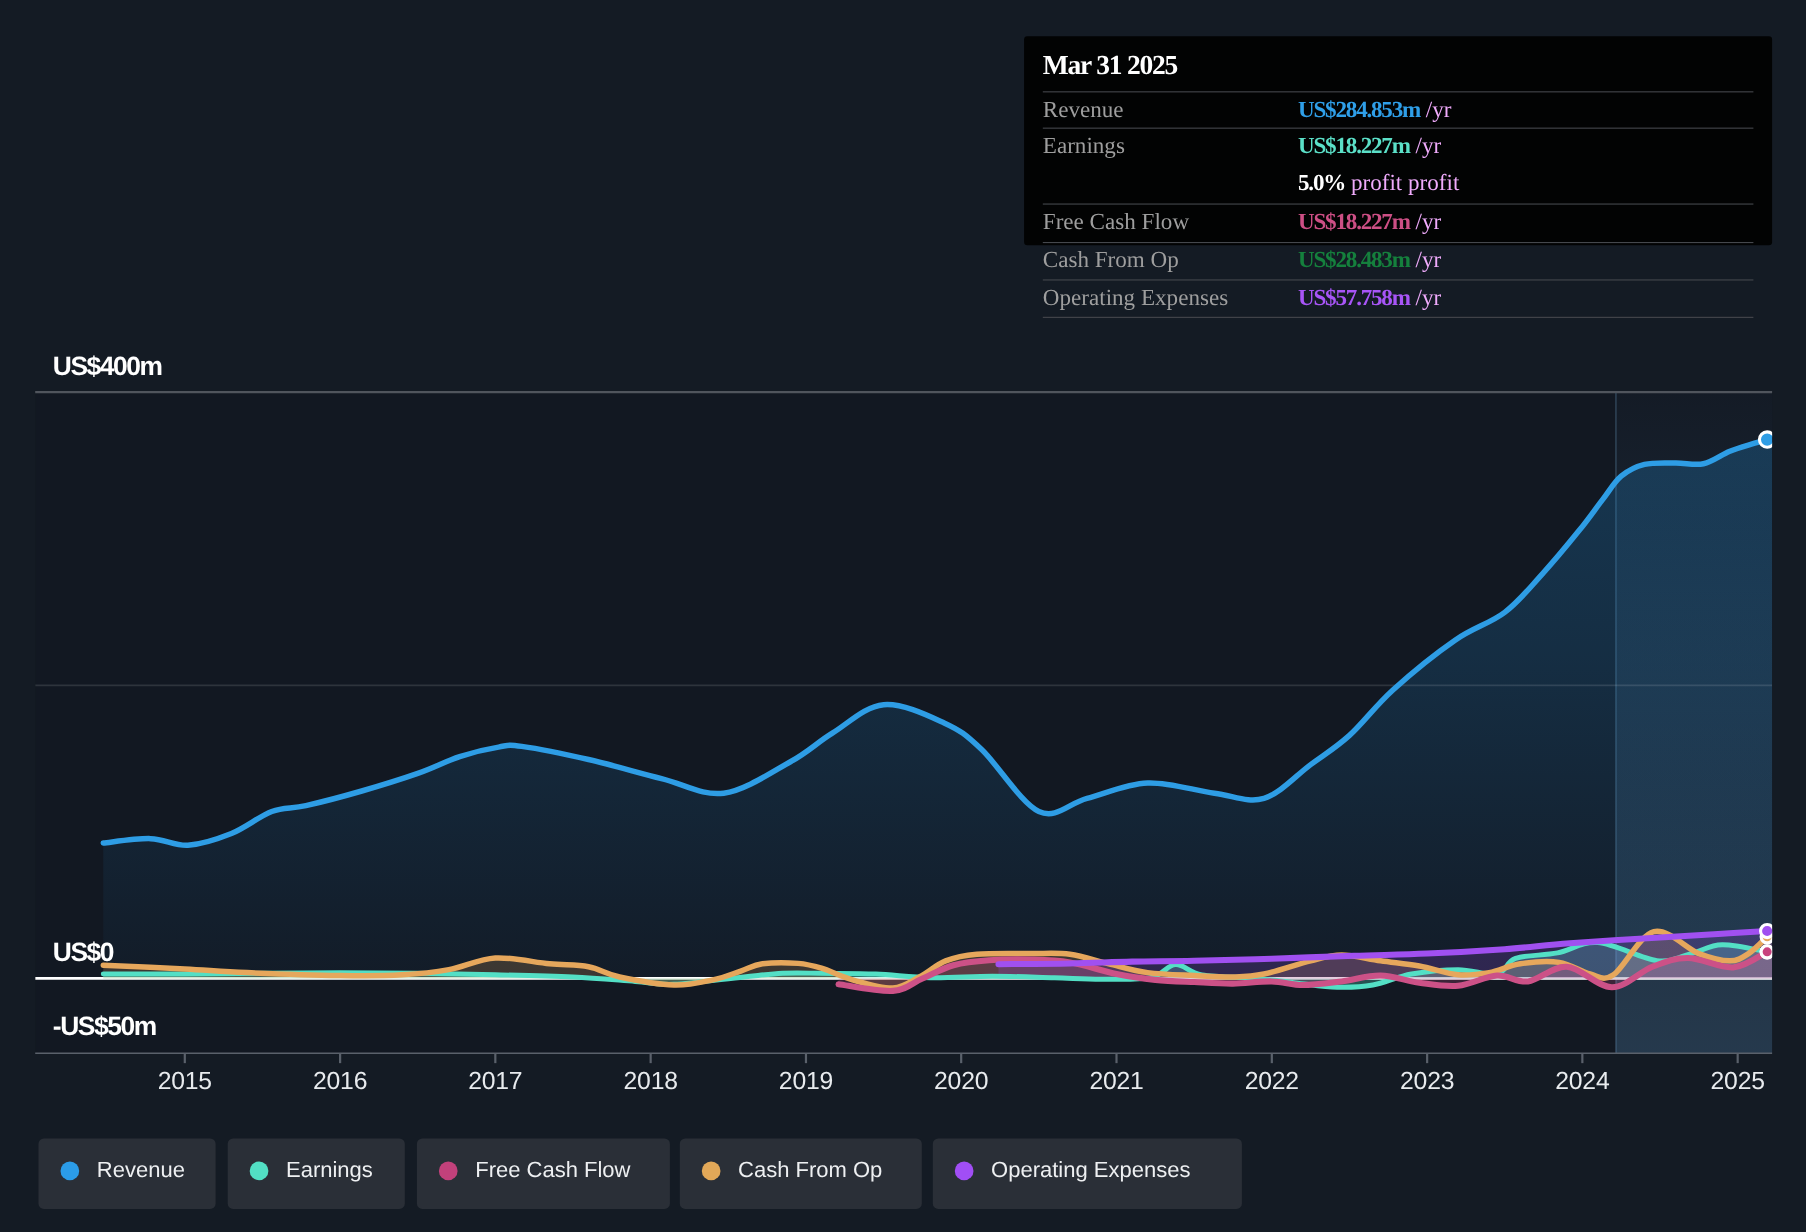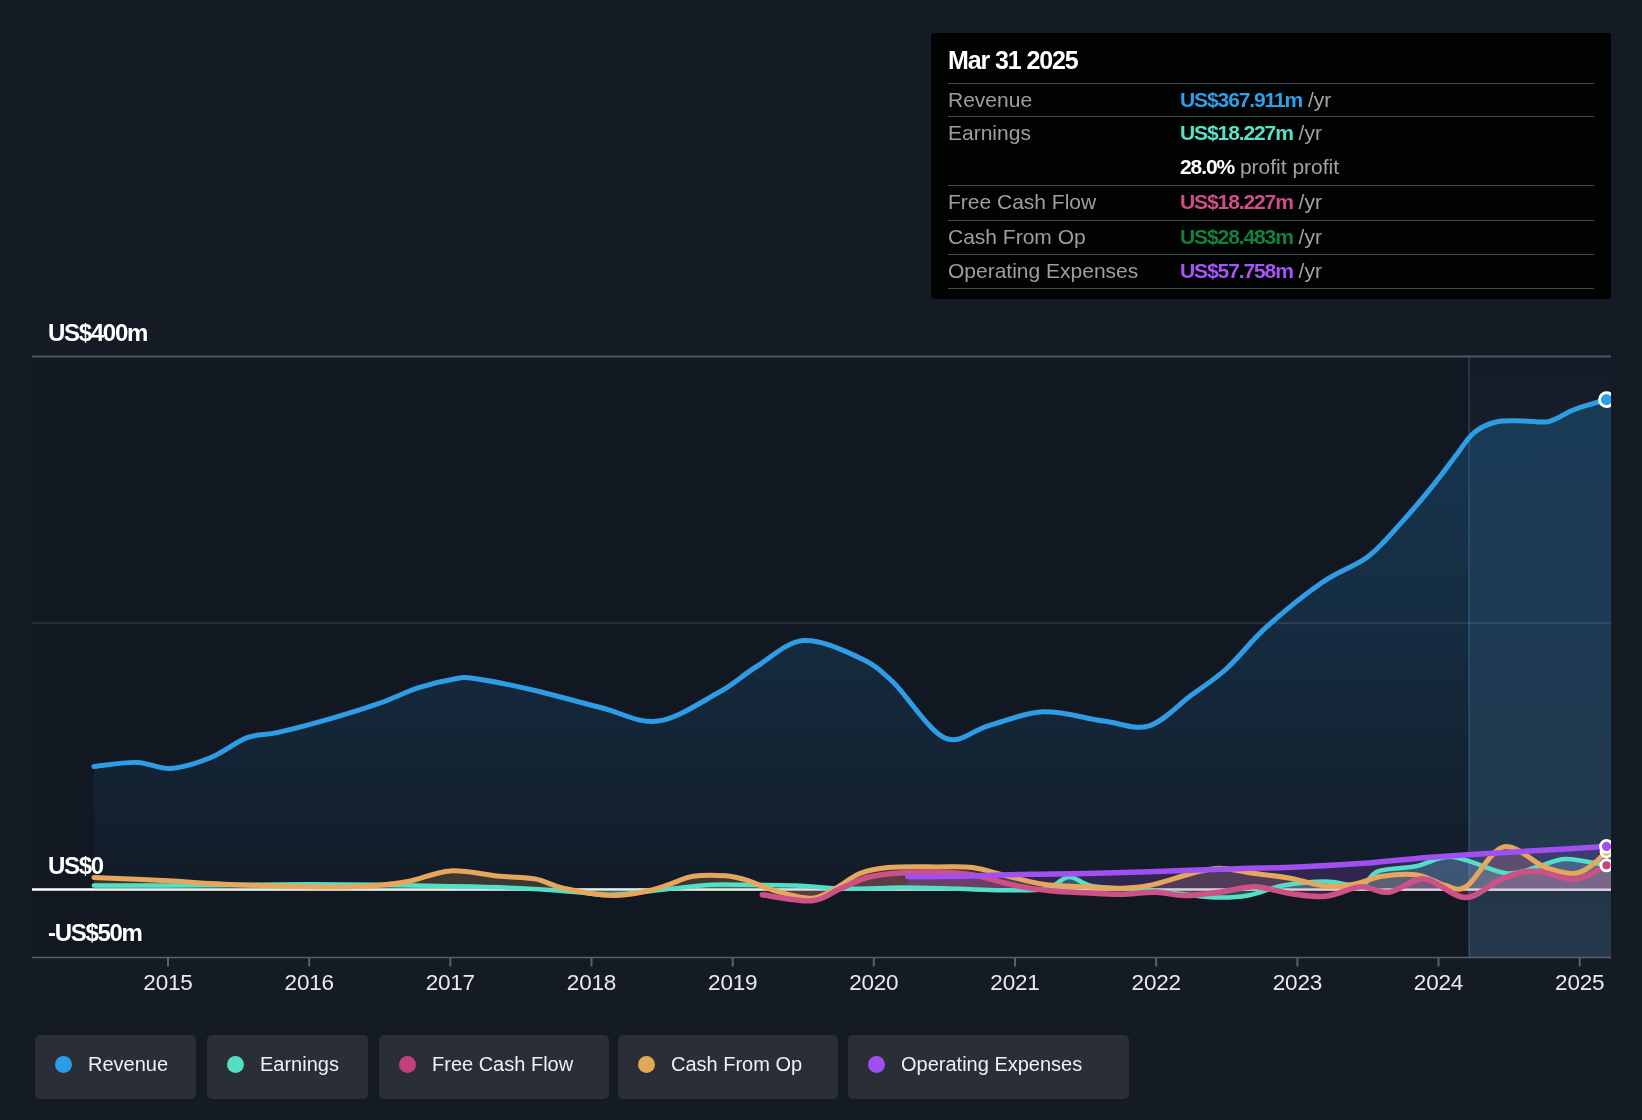--- a/index.html
+++ b/index.html
@@ -1,28 +1,28 @@
 <!DOCTYPE html>
 <html><head><meta charset="utf-8">
 <style>
 * { margin:0; padding:0; box-sizing:border-box; }
 html,body { width:1642px; height:1120px; background:#141b24; overflow:hidden;
   font-family:"Liberation Sans", sans-serif; }
 .stage { position:relative; width:1642px; height:1120px; }
 svg { position:absolute; left:0; top:0; }
 .ylab { font:bold 24px "Liberation Sans",sans-serif; fill:#ffffff; letter-spacing:-1.3px; }
 .yr { font:22.5px "Liberation Sans",sans-serif; fill:#e8ebee; letter-spacing:-0.2px; }
-.tip { position:absolute; left:931px; top:33px; width:680px; height:266px;
-  background:#020303; border-radius:3px; }
+.tip { position:absolute; left:931px; top:33px; width:680px; height:190px;
+  background:#020303; border-radius:3px;font-family:Liberation Serif, serif; }
 .tip-title { position:absolute; left:17px; top:13px; font-size:25px; font-weight:bold; color:#fff; letter-spacing:-1.1px; }
 .sep { position:absolute; left:17px; right:17px; height:0; border-top:1px solid #45484d; }
 .row { position:absolute; left:17px; right:10px; height:33px; line-height:33px; font-size:21px; }
 .lab { color:#9e9e9e; }
 .val { position:absolute; left:232px; font-weight:bold; letter-spacing:-1.1px; }
-.yr2 { color:#a3a3a3; font-weight:normal; letter-spacing:0; }
+.yr2 { color:#f0abfc; font-weight:normal; letter-spacing:0; }
 .legend { position:absolute; left:0; top:1035px; width:1642px; height:64px; }
 .lbtn { position:absolute; top:0; height:64px; background:#2a2f37; border-radius:5px; }
 .dot { position:absolute; left:20px; top:21px; width:17px; height:17px; border-radius:50%; }
 .ltxt { position:absolute; left:53px; top:0; line-height:59px; font-size:20px; font-weight:500; color:#eef0f2; white-space:nowrap; }
 </style></head>
 <body>
 <div class="stage">
 <svg width="1642" height="1120" viewBox="0 0 1642 1120">
 <defs>
 <linearGradient id="revfill" x1="0" y1="356.5" x2="0" y2="889.5" gradientUnits="userSpaceOnUse">
@@ -86,24 +86,24 @@
       <text x="1297.4" y="990" text-anchor="middle" class="yr">2023</text>
       <text x="1438.5" y="990" text-anchor="middle" class="yr">2024</text>
       <text x="1579.7" y="990" text-anchor="middle" class="yr">2025</text>
 <text x="48" y="341" class="ylab">US$400m</text>
 <text x="48" y="874" class="ylab">US$0</text>
 <text x="48" y="941" class="ylab">-US$50m</text>
 </svg>
 <div class="tip">
 <div class="tip-title">Mar 31 2025</div>
 <div class="sep" style="top:50px"></div>
-<div class="row" style="top:50px"><span class="lab">Revenue</span><span class="val"><b style="color:#2f9fe8">US$367.911m</b><span class="yr2"> /yr</span></span></div>
+<div class="row" style="top:50px"><span class="lab">Revenue</span><span class="val"><b style="color:#2f9fe8">US$284.853m</b><span class="yr2"> /yr</span></span></div>
 <div class="sep" style="top:83px"></div>
 <div class="row" style="top:83px"><span class="lab">Earnings</span><span class="val"><b style="color:#5be0c8">US$18.227m</b><span class="yr2"> /yr</span></span></div>
-<div class="row" style="top:117px"><span class="lab"></span><span class="val"><b style="color:#fff">28.0%</b><span class="yr2"> profit profit</span></span></div>
+<div class="row" style="top:117px"><span class="lab"></span><span class="val"><b style="color:#fff">5.0%</b><span class="yr2"> profit profit</span></span></div>
 <div class="sep" style="top:151.5px"></div>
 <div class="row" style="top:151.5px"><span class="lab">Free Cash Flow</span><span class="val"><b style="color:#cd4f85">US$18.227m</b><span class="yr2"> /yr</span></span></div>
 <div class="sep" style="top:186.5px"></div>
 <div class="row" style="top:186.5px"><span class="lab">Cash From Op</span><span class="val"><b style="color:#15803d">US$28.483m</b><span class="yr2"> /yr</span></span></div>
 <div class="sep" style="top:220.5px"></div>
 <div class="row" style="top:220.5px"><span class="lab">Operating Expenses</span><span class="val"><b style="color:#a855f7">US$57.758m</b><span class="yr2"> /yr</span></span></div>
 <div class="sep" style="top:254.5px"></div>
 </div>
 <div class="legend">
       <div class="lbtn" style="left:35px;width:161px">

